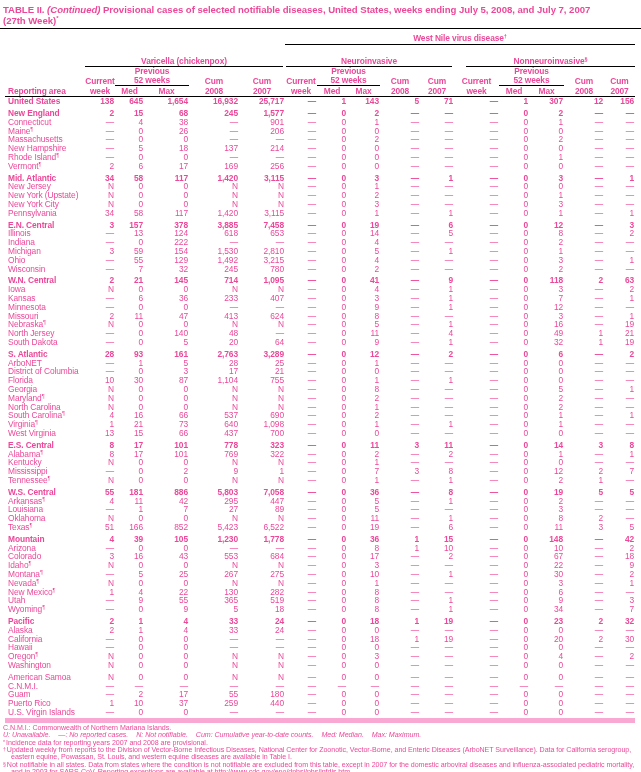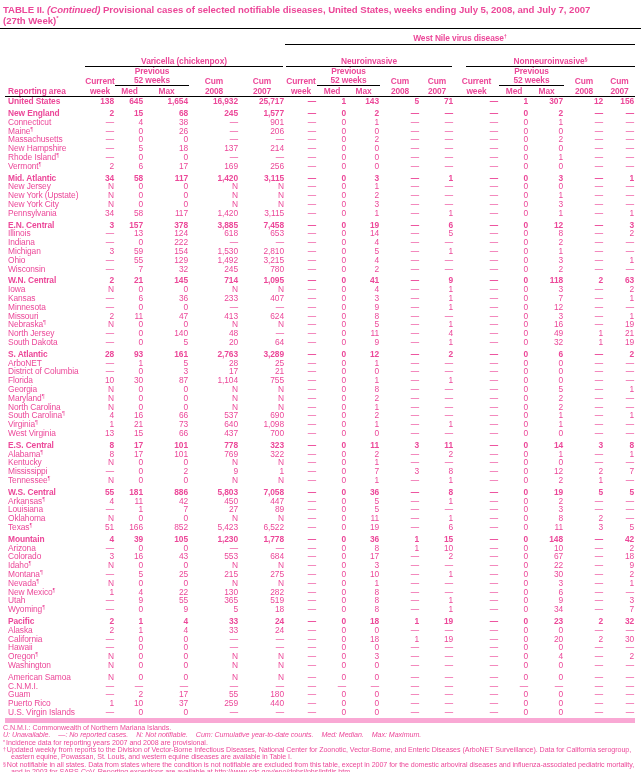--- a/index.html
+++ b/index.html
@@ -931,21 +931,21 @@
           <td class="num">0</td>
           <td class="num">19</td>
           <td class="num">5</td>
           <td class="num">5</td>
         </tr>
         <tr>
           <td class="area">Arkansas<sup>¶</sup></td>
           <td class="num">4</td>
           <td class="num">11</td>
           <td class="num">42</td>
-          <td class="num">450</td>
+          <td class="num">295</td>
           <td class="num">447</td>
           <td class="num">—</td>
           <td class="num">0</td>
           <td class="num">5</td>
           <td class="num">—</td>
           <td class="num">1</td>
           <td class="num">—</td>
           <td class="num">0</td>
           <td class="num">2</td>
           <td class="num">—</td>
@@ -1078,21 +1078,21 @@
           <td class="num">0</td>
           <td class="num">22</td>
           <td class="num">—</td>
           <td class="num">9</td>
         </tr>
         <tr>
           <td class="area">Montana<sup>¶</sup></td>
           <td class="num">—</td>
           <td class="num">5</td>
           <td class="num">25</td>
-          <td class="num">215</td>
+          <td class="num">267</td>
           <td class="num">275</td>
           <td class="num">—</td>
           <td class="num">0</td>
           <td class="num">10</td>
           <td class="num">—</td>
           <td class="num">1</td>
           <td class="num">—</td>
           <td class="num">0</td>
           <td class="num">30</td>
           <td class="num">—</td>

